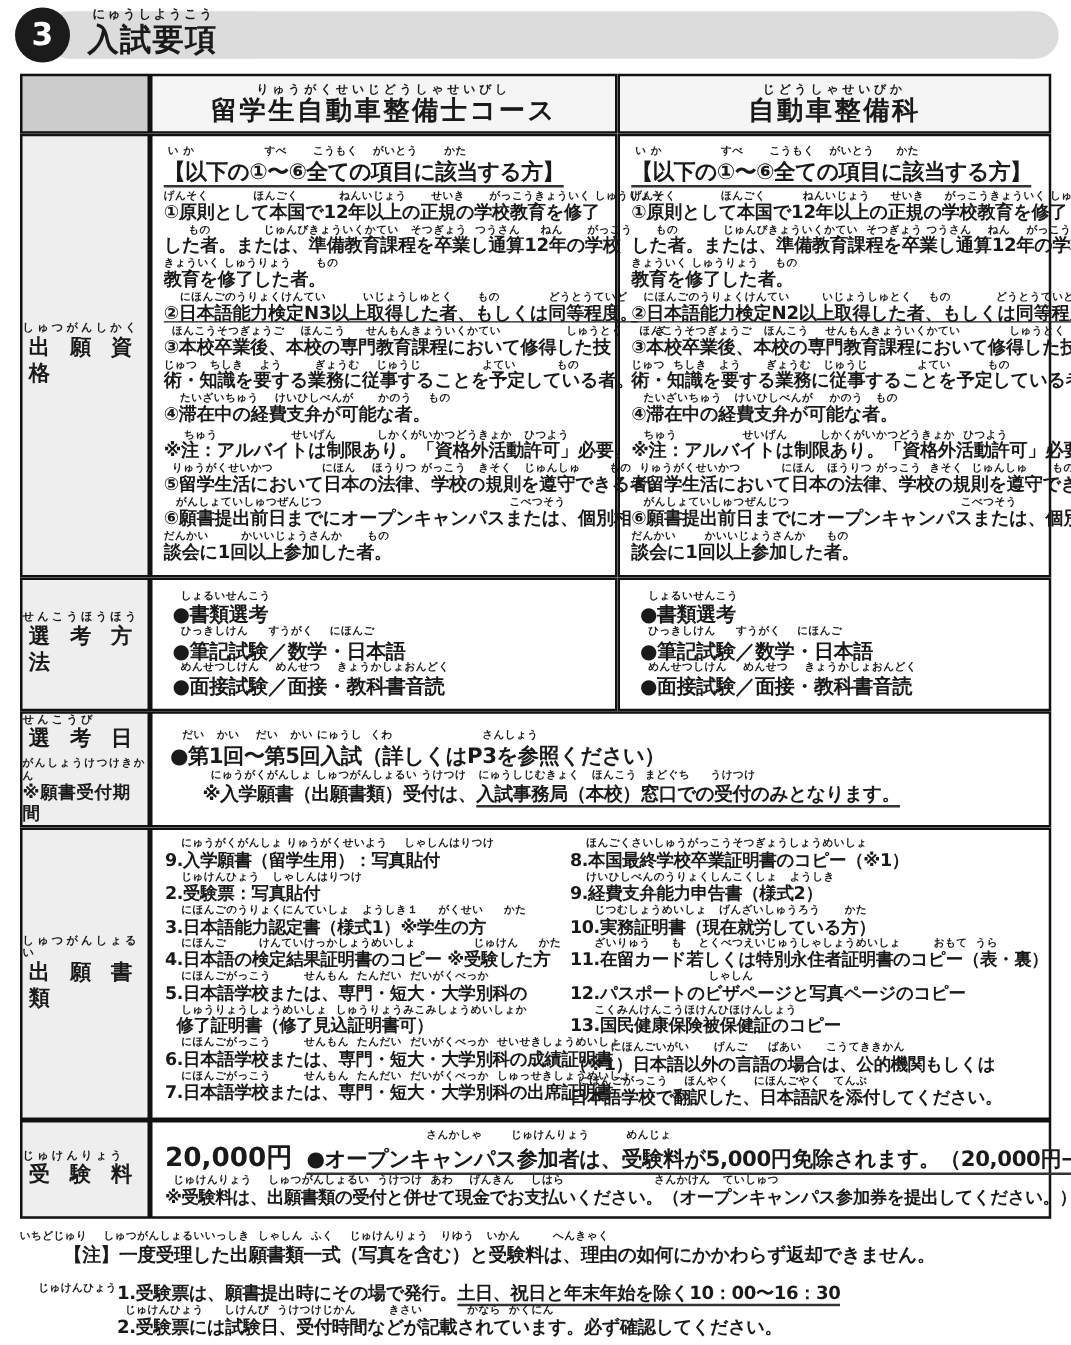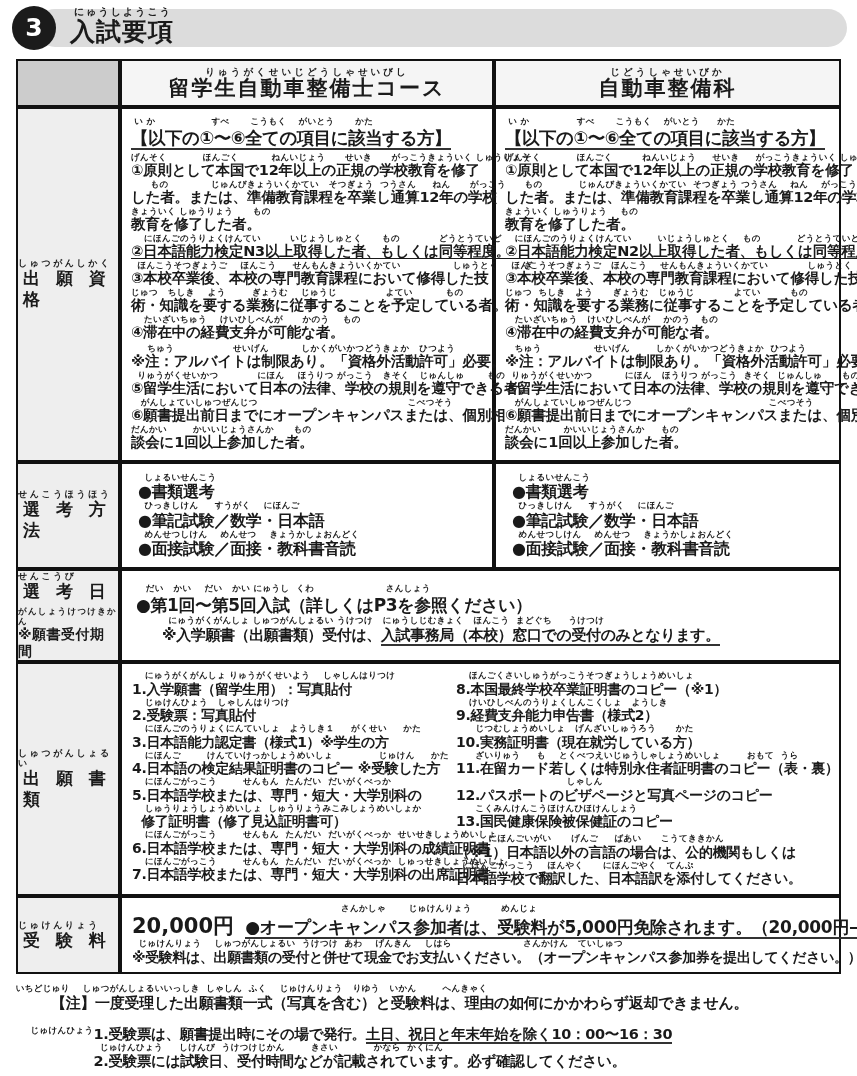--- a/index.html
+++ b/index.html
@@ -415,21 +415,21 @@
 
   <tr>
     <td class="col-label rl">
       <span class="ruby">しゅつがんしょるい</span>
       <span class="main-txt">出 願 書 類</span>
     </td>
     <td colspan="2">
       <div class="docs-flex">
         <div class="docs-col-l">
           <div class="rb">    にゅうがくがんしょ りゅうがくせいよう    しゃしんはりつけ</div>
-          <div class="doc-ln">1.入学願書（留学生用）：写真貼付</div>
+          <div class="doc-ln">9.入学願書（留学生用）：写真貼付</div>
           <div class="rb">    じゅけんひょう   しゃしんはりつけ</div>
           <div class="doc-ln">2.受験票：写真貼付</div>
           <div class="rb">    にほんごのうりょくにんていしょ   ようしき１     がくせい     かた</div>
           <div class="doc-ln">3.日本語能力認定書（様式1）※学生の方</div>
           <div class="rb">    にほんご        けんていけっかしょうめいしょ              じゅけん     かた</div>
           <div class="doc-ln">4.日本語の検定結果証明書のコピー ※受験した方</div>
           <div class="rb">    にほんごがっこう        せんもん  たんだい  だいがくべっか</div>
           <div class="doc-ln">5.日本語学校または、専門・短大・大学別科の</div>
           <div class="rb">    しゅうりょうしょうめいしょ  しゅうりょうみこみしょうめいしょか</div>
           <div class="doc-ln">  修了証明書（修了見込証明書可）</div>

